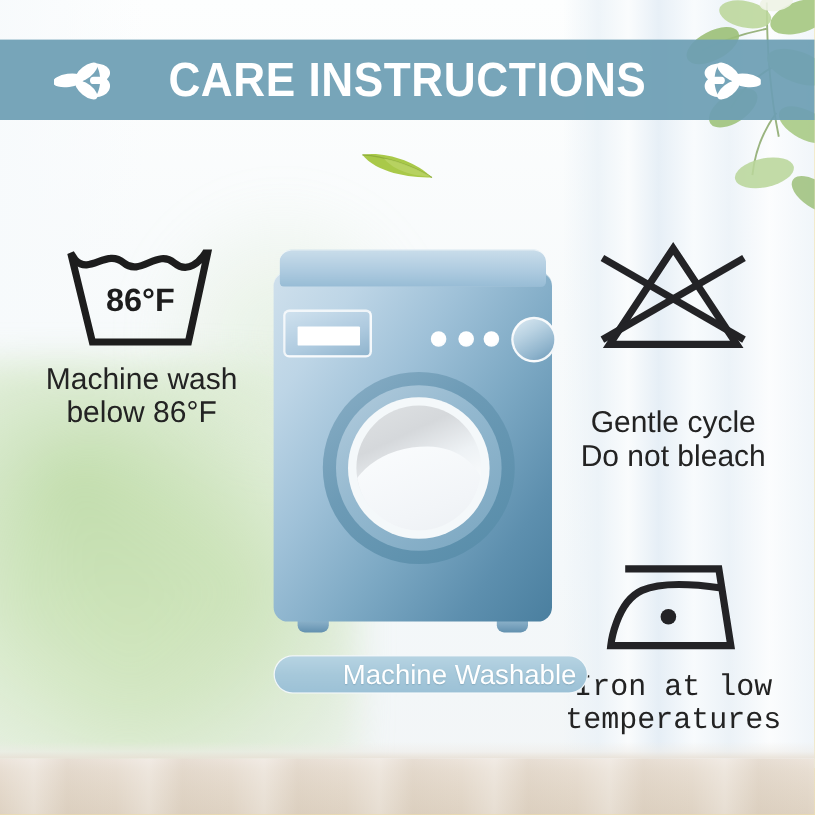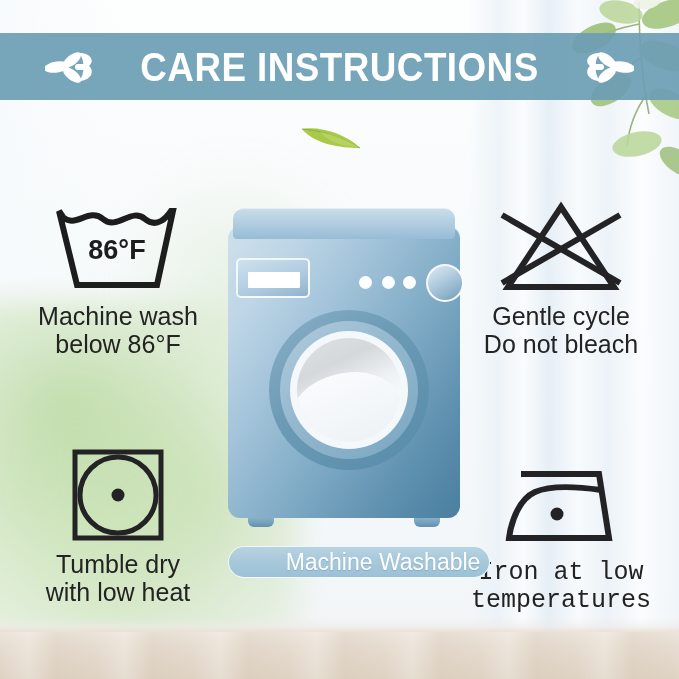--- a/index.html
+++ b/index.html
@@ -164,21 +164,21 @@
   }
   .cell .caption {
     margin-top: 0;
     text-align: center;
     color: #232323;
     font-size: 25px;
     line-height: 1.12;
     white-space: pre-line;
   }
   #cell-wash      { left: 8px;   top: 192px; }
-  #cell-bleach    { left: 451px; top: 192px; }
+  #cell-bleach    { left: 451px; top: 192px; gap: 36px; }
   #cell-dry       { left: 8px;   top: 440px; }
   #cell-iron      { left: 451px; top: 449px; font-family: Liberation Mono, monospace; }
 
   
   .washer {
     position: absolute;
     left: 228px;
     top: 208px;
     width: 232px;
     height: 323px;
@@ -398,31 +398,20 @@
       <svg width="150" height="100" viewBox="0 0 150 100">
         <path d="M75 10 L128 90 L22 90 Z" fill="none" stroke="#232326" stroke-width="6" stroke-linejoin="miter"></path>
         <line x1="16" y1="18" x2="134" y2="86" stroke="#232326" stroke-width="6" stroke-linecap="butt"></line>
         <line x1="134" y1="18" x2="16" y2="86" stroke="#232326" stroke-width="6" stroke-linecap="butt"></line>
       </svg>
     </div>
     <div class="caption">Gentle cycle
 Do not bleach</div>
   </div>
 
-  <div class="cell" id="cell-dry">
-    <div class="sym">
-      <svg width="100" height="100" viewBox="0 0 100 100">
-        <rect x="7" y="7" width="86" height="86" fill="none" stroke="#232326" stroke-width="5"></rect>
-        <circle cx="50" cy="50" r="38" fill="none" stroke="#232326" stroke-width="5"></circle>
-        <circle cx="50" cy="50" r="6.5" fill="#232326"></circle>
-      </svg>
-    </div>
-    <div class="caption">Tumble dry
-with low heat</div>
-  </div>
 
   <div class="cell" id="cell-iron">
     <div class="sym">
       <svg width="140" height="100" viewBox="0 0 140 100">
         <path d="M30 20 L108 20 L118 84 L18 84 C18 84, 22 48, 44 38 C62 30, 96 34, 110 36" fill="none" stroke="#232326" stroke-width="6" stroke-linejoin="miter" stroke-linecap="butt"></path>
         <circle cx="66" cy="60" r="6.5" fill="#232326"></circle>
       </svg>
     </div>
     <div class="caption">Iron at low
 temperatures</div>

